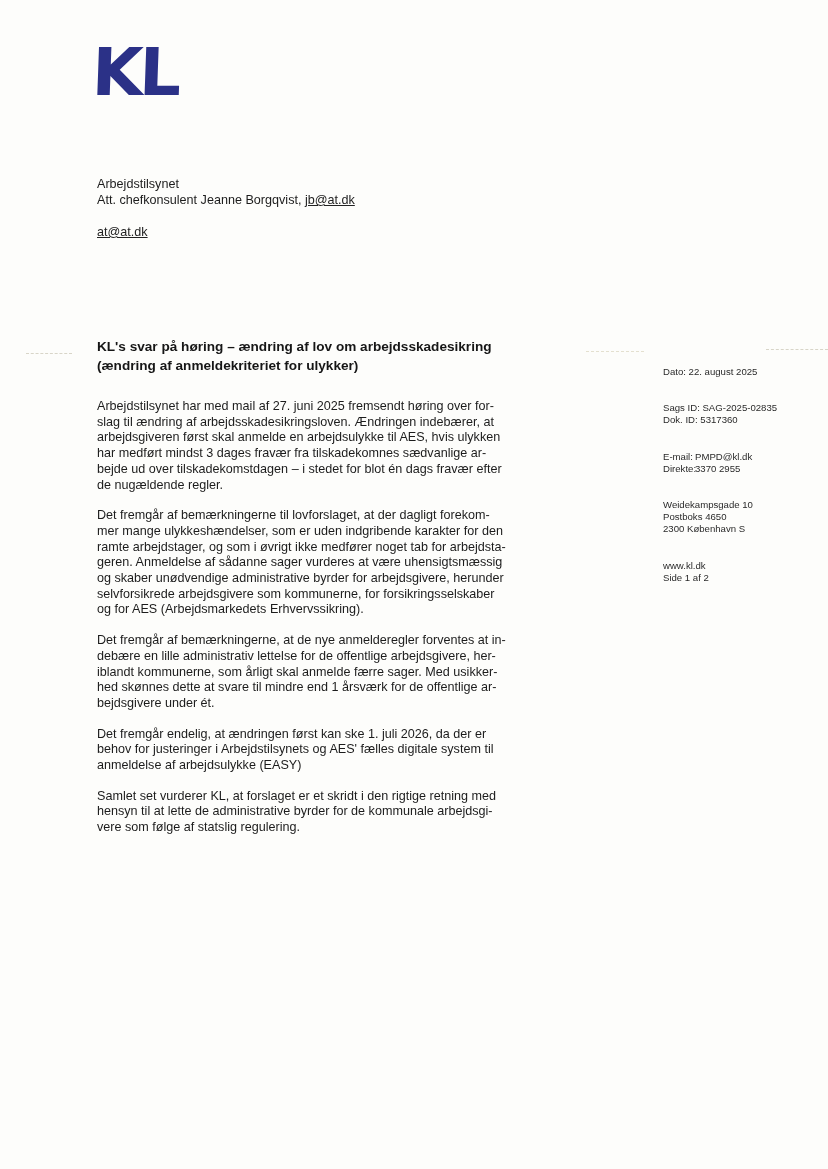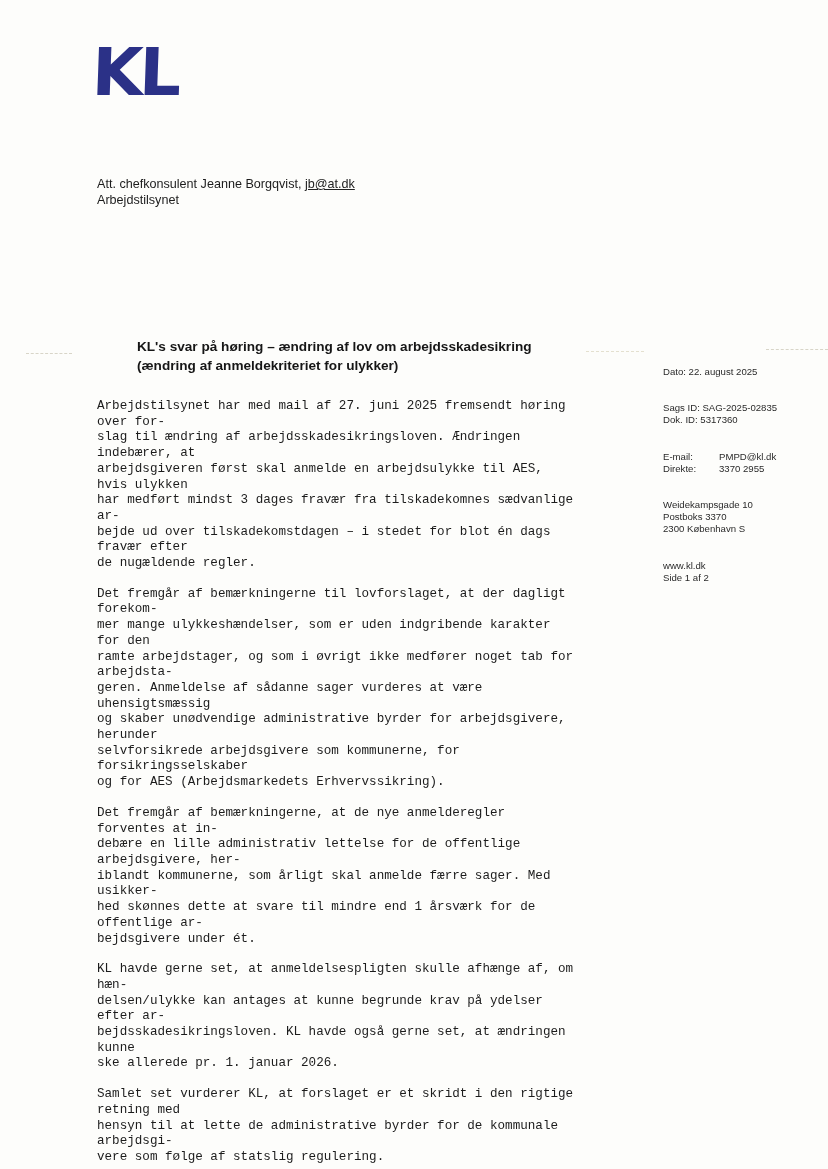--- a/index.html
+++ b/index.html
@@ -50,50 +50,48 @@
   .title {
     position: absolute;
     left: 97px;
     top: 338px;
     width: 480px;
     font-size: 13.6px;
     font-weight: bold;
     line-height: 18.5px;
     white-space: pre-line;
     color: #161616;
-    margin-left: 40px;
   }
 
   
   .meta {
     position: absolute;
     left: 663px;
     top: 342px;
     width: 145px;
     font-size: 9.6px;
     line-height: 12.2px;
     color: #2a2a2a;
   }
   .meta .meta-group { margin-bottom: 13px; margin-top: 24px; }
-  .meta .pair .lbl { display: inline-block; width: 56px; }
+  .meta .pair .lbl { display: inline-block; width: 32px; }
 
   
   .body-text {
     position: absolute;
     left: 97px;
     top: 399px;
     width: 482px;
     font-size: 12.6px;
     line-height: 15.7px;
     color: #1c1c1c;
   }
   .body-text p {
     white-space: pre-line;
     margin-bottom: 15px;
-    font-family: Liberation Mono, monospace;
   }
 
   
   .scan-mark {
     position: absolute;
     height: 0;
     border-top: 1px dashed #d8d5c8;
   }
   .scan-mark-left  { left: 26px;  top: 353px; width: 46px; }
   .scan-mark-mid   { left: 586px; top: 351px; width: 58px; border-top-color: #e4e0cf; }
@@ -104,43 +102,44 @@
 
 <div class="page">
 
   <div class="scan-mark scan-mark-left"></div>
   <div class="scan-mark scan-mark-mid"></div>
   <div class="scan-mark scan-mark-right"></div>
 
   <div class="logo">KL</div>
 
   <div class="recipient">
+    <div>Arbejdstilsynet</div>
     <div><span>Att. chefkonsulent Jeanne Borgqvist, </span><span class="link">jb@at.dk</span></div>
-    <div>Arbejdstilsynet</div>
     <div class="gap"></div>
+    <div><span class="link">at@at.dk</span></div>
   </div>
 
   <h1 class="title">KL's svar på høring – ændring af lov om arbejdsskadesikring
 (ændring af anmeldekriteriet for ulykker)</h1>
 
   <aside class="meta">
     <div class="meta-group">
       <div>Dato: 22. august 2025</div>
     </div>
     <div class="meta-group">
       <div>Sags ID: SAG-2025-02835</div>
       <div>Dok. ID: 5317360</div>
     </div>
     <div class="meta-group">
       <div class="pair"><span class="lbl">E-mail:</span><span>PMPD@kl.dk</span></div>
       <div class="pair"><span class="lbl">Direkte:</span><span>3370 2955</span></div>
     </div>
     <div class="meta-group">
       <div>Weidekampsgade 10</div>
-      <div>Postboks 3370</div>
+      <div>Postboks 4650</div>
       <div>2300 København S</div>
     </div>
     <div class="meta-group">
       <div>www.kl.dk</div>
       <div>Side 1 af 2</div>
     </div>
   </aside>
 
   <main class="body-text">
     <p>Arbejdstilsynet har med mail af 27. juni 2025 fremsendt høring over for-
@@ -154,22 +153,21 @@
 ramte arbejdstager, og som i øvrigt ikke medfører noget tab for arbejdsta-
 geren. Anmeldelse af sådanne sager vurderes at være uhensigtsmæssig
 og skaber unødvendige administrative byrder for arbejdsgivere, herunder
 selvforsikrede arbejdsgivere som kommunerne, for forsikringsselskaber
 og for AES (Arbejdsmarkedets Erhvervssikring).</p>
     <p>Det fremgår af bemærkningerne, at de nye anmelderegler forventes at in-
 debære en lille administrativ lettelse for de offentlige arbejdsgivere, her-
 iblandt kommunerne, som årligt skal anmelde færre sager. Med usikker-
 hed skønnes dette at svare til mindre end 1 årsværk for de offentlige ar-
 bejdsgivere under ét.</p>
-    <p>KL havde gerne set, at anmeldelsespligten skulle afhænge af, om hæn-
-delsen/ulykke kan antages at kunne begrunde krav på ydelser efter ar-
-bejdsskadesikringsloven. KL havde også gerne set, at ændringen kunne
-ske allerede pr. 1. januar 2026.</p>
+    <p>Det fremgår endelig, at ændringen først kan ske 1. juli 2026, da der er
+behov for justeringer i Arbejdstilsynets og AES' fælles digitale system til
+anmeldelse af arbejdsulykke (EASY)</p>
     <p>Samlet set vurderer KL, at forslaget er et skridt i den rigtige retning med
 hensyn til at lette de administrative byrder for de kommunale arbejdsgi-
 vere som følge af statslig regulering.</p>
   </main>
 
 </div>
 
 </body></html>

